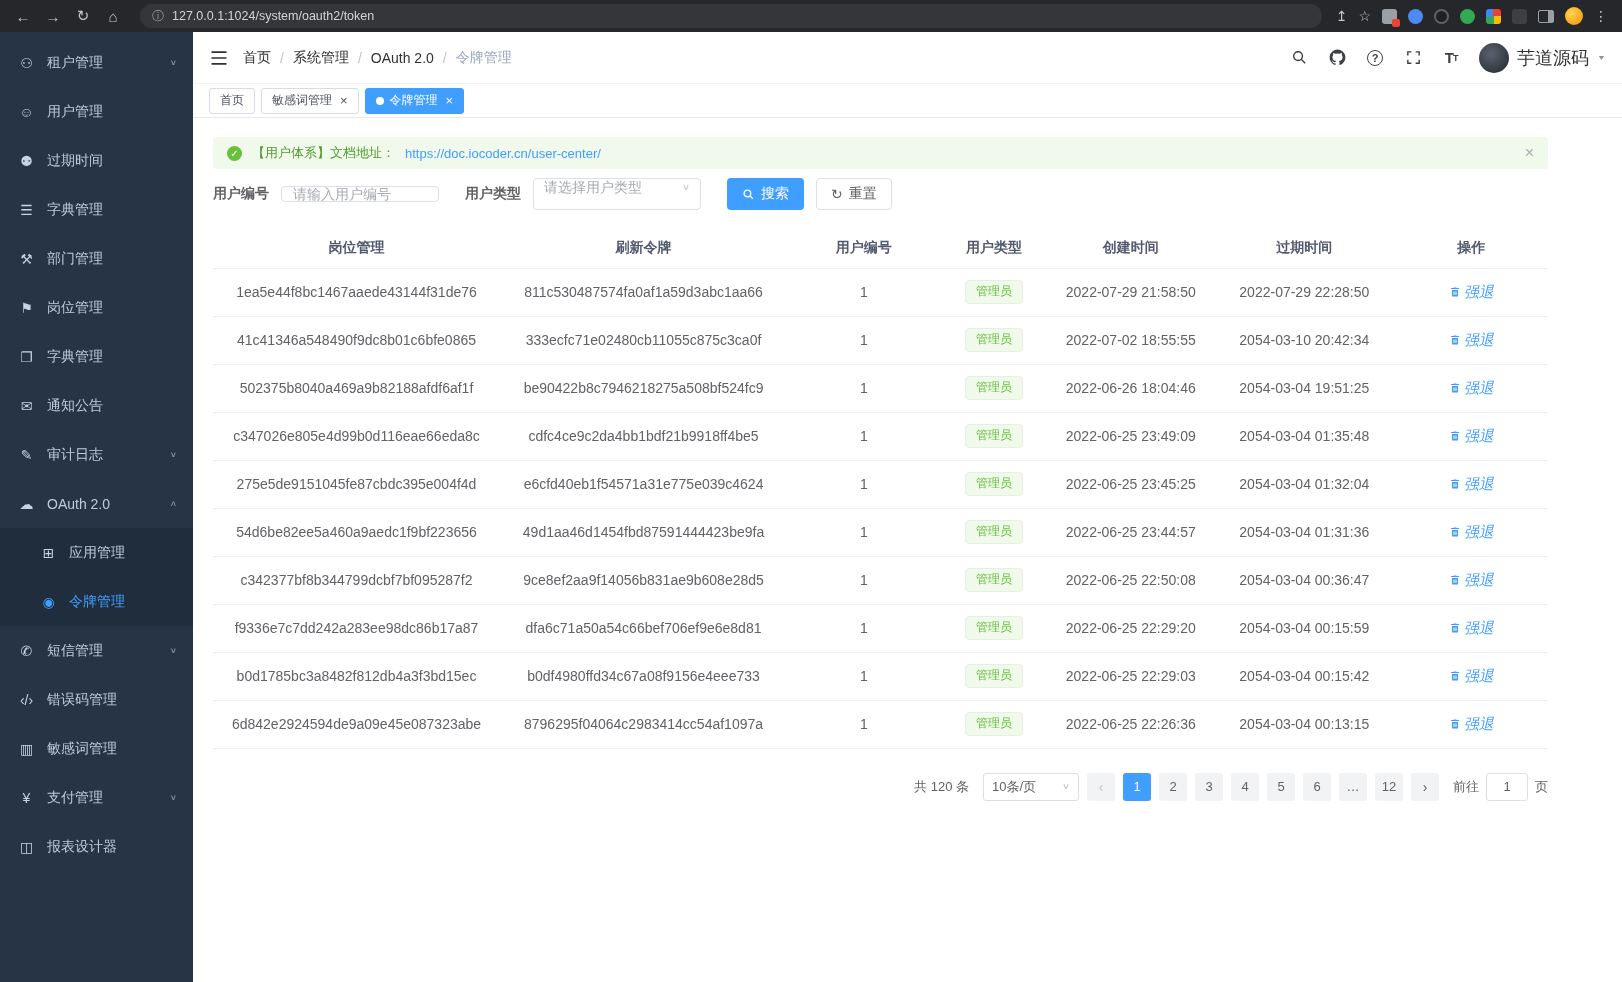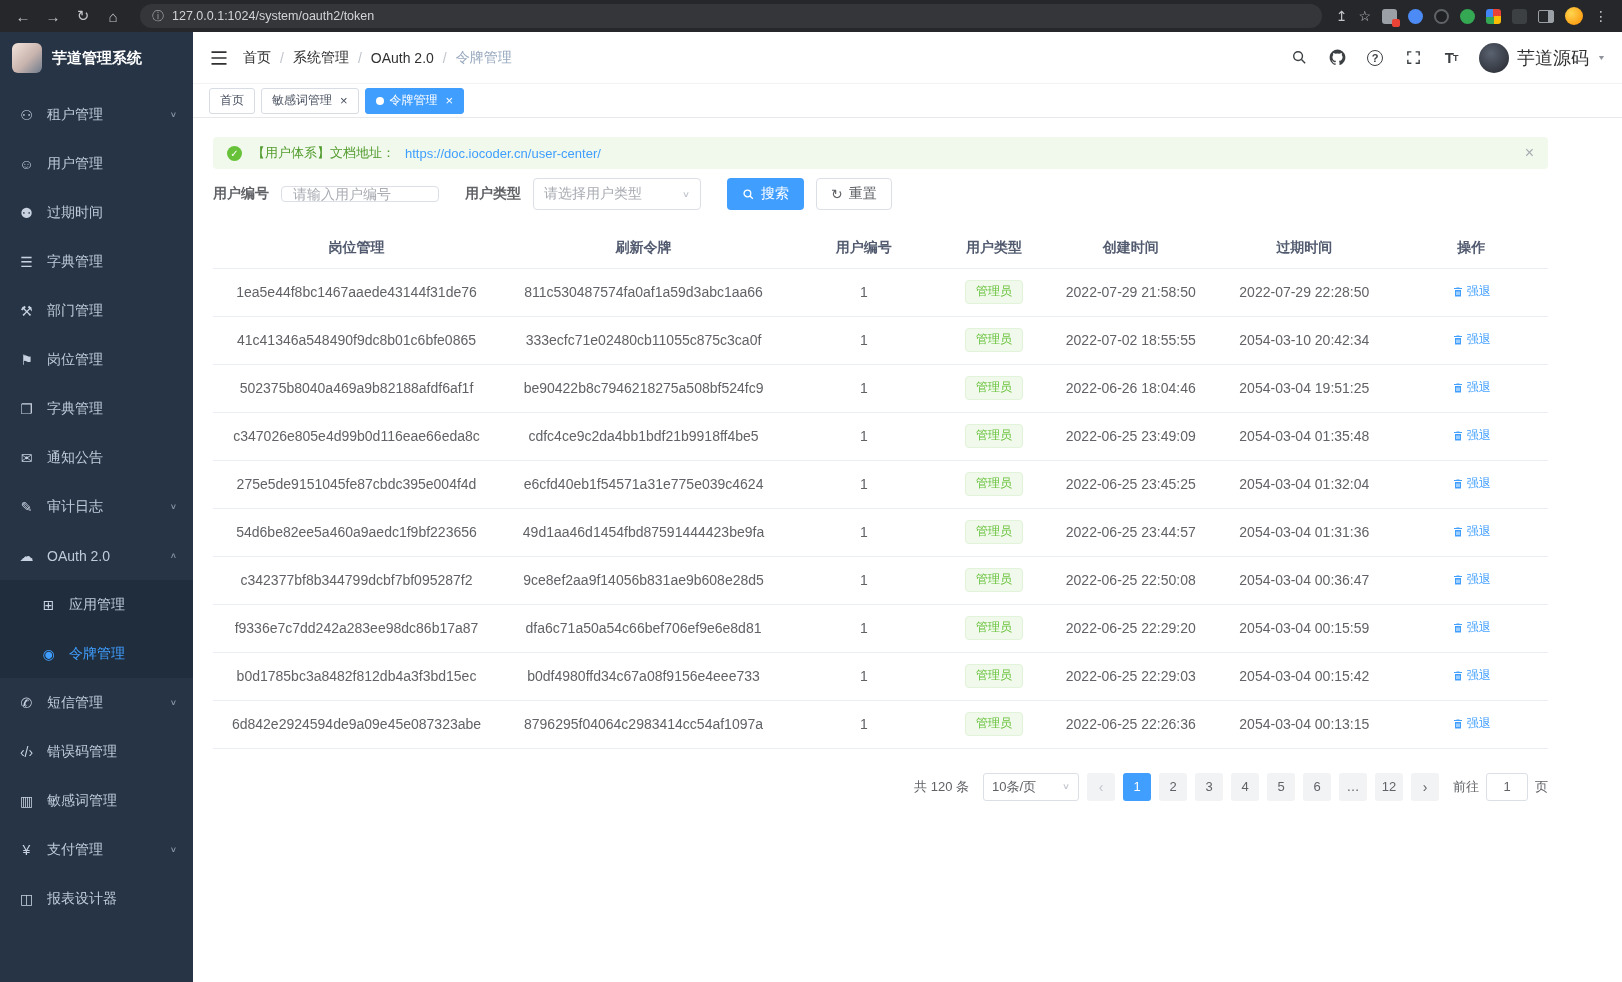--- a/index.html
+++ b/index.html
@@ -71,32 +71,32 @@
 
   .alert{height:32px;background:#f0f9eb;border-radius:4px;display:flex;align-items:center;gap:10px;padding:0 14px;font-size:13px;color:#529b2e;}
   .alert-check{width:15px;height:15px;border-radius:50%;background:#67c23a;color:#fff;font-size:10px;display:flex;align-items:center;justify-content:center;flex:0 0 15px;}
   .alert-link{color:#409eff;text-decoration:none;cursor:pointer;}
   .alert-close{margin-left:auto;color:#a8abb2;font-size:16px;cursor:pointer;line-height:1;}
 
   .filterbar{margin-top:9px;display:flex;align-items:center;gap:12px;}
   .f-label{font-weight:700;color:#606266;font-size:14px;}
   .f-input{width:158px;height:16px;border:1px solid #dcdfe6;border-radius:4px;padding:0 11px;font-size:14px;color:#606266;outline:none;font-family:inherit;}
   .f-input::placeholder{color:#a8abb2;}
-  .f-select{width:168px;height:32px;border:1px solid #dcdfe6;border-radius:4px;padding:0 10px;display:flex;align-items:center;justify-content:space-between;color:#a8abb2;cursor:pointer;background:#fff;}
+  .f-select{width:168px;height:32px;border:1px solid #dcdfe6;border-radius:4px;padding:0 10px;display:flex;justify-content:space-between;color:#a8abb2;cursor:pointer;background:#fff;}
   .sel-caret{color:#c0c4cc;font-size:11px;transform:scaleY(.75);}
   .gap-left{margin-left:14px;}
   .btn{height:32px;border-radius:4px;padding:0 14px;display:inline-flex;align-items:center;gap:6px;font-size:14px;cursor:pointer;border:1px solid transparent;font-family:inherit;}
   .btn-primary{background:#409eff;color:#fff;margin-left:14px;}
   .btn-plain{background:#fff;color:#606266;border-color:#dcdfe6;}
 
   table.data{width:100%;border-collapse:collapse;margin-top:18px;table-layout:fixed;}
   table.data th{height:40px;font-size:14px;font-weight:700;color:#515a6e;text-align:center;border-bottom:1px solid #ebeef5;padding:0 4px;}
   table.data td{height:48px;font-size:14px;color:#606266;text-align:center;border-bottom:1px solid #ebeef5;padding:0 4px;overflow:hidden;white-space:nowrap;}
   .badge{display:inline-block;padding:3px 10px;font-size:12px;color:#67c23a;background:#f0f9eb;border:1px solid #e1f3d8;border-radius:4px;line-height:1.3;}
-  .action-link{color:#409eff;font-size:12px;display:inline-flex;align-items:center;gap:3px;cursor:pointer;text-decoration:none;}
+  .action-link{color:#409eff;font-size:15px;display:inline-flex;align-items:center;gap:3px;cursor:pointer;text-decoration:none;font-style:italic;}
   .action-link .trash{display:inline-flex;}
 
   .pagination{margin-top:24px;display:flex;justify-content:flex-end;align-items:center;gap:8px;font-size:13px;color:#606266;}
   .pg-total{margin-right:6px;}
   .pg-size{width:96px;height:28px;border:1px solid #dcdfe6;border-radius:3px;display:flex;align-items:center;justify-content:space-between;padding:0 8px;cursor:pointer;background:#fff;color:#606266;}
   .pg-arrow{min-width:28px;height:28px;border-radius:3px;background:#f2f3f5;display:flex;align-items:center;justify-content:center;font-size:14px;cursor:pointer;color:#606266;}
   .pg-arrow.disabled{color:#c0c4cc;}
   .pages{display:flex;gap:8px;}
   .page-btn{min-width:28px;height:28px;border-radius:3px;background:#f2f3f5;display:flex;align-items:center;justify-content:center;font-size:13px;color:#606266;cursor:pointer;}
   .page-btn.active{background:#409eff;color:#fff;}
@@ -128,24 +128,20 @@
       <span class="ext dark2"></span>
       <span class="panel-ic"></span>
       <span class="profile-avatar"></span>
       <span class="chrome-ic">⋮</span>
     </div>
   </div>
 
   <div class="app">
 
     <aside class="sidebar">
-      <div class="logo">
-        <span class="logo-avatar"></span>
-        <span class="logo-title">芋道管理系统</span>
-      </div>
       <nav class="menu">
           <div class="menu-item">
             <span class="mi-icon">⚇</span>
             <span class="mi-label">租户管理</span>
             <span class="mi-chevron">∨</span>
           </div>
           <div class="menu-item">
             <span class="mi-icon">☺</span>
             <span class="mi-label">用户管理</span>
           </div>

